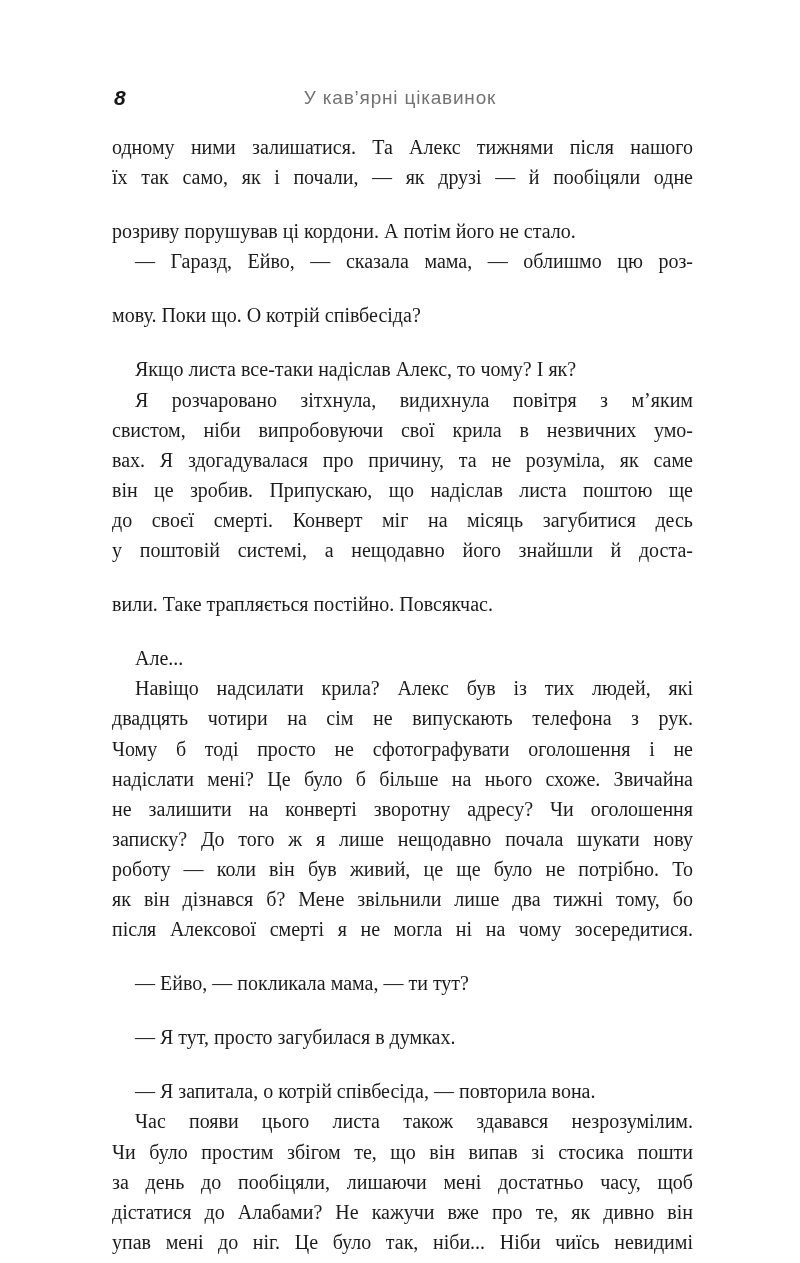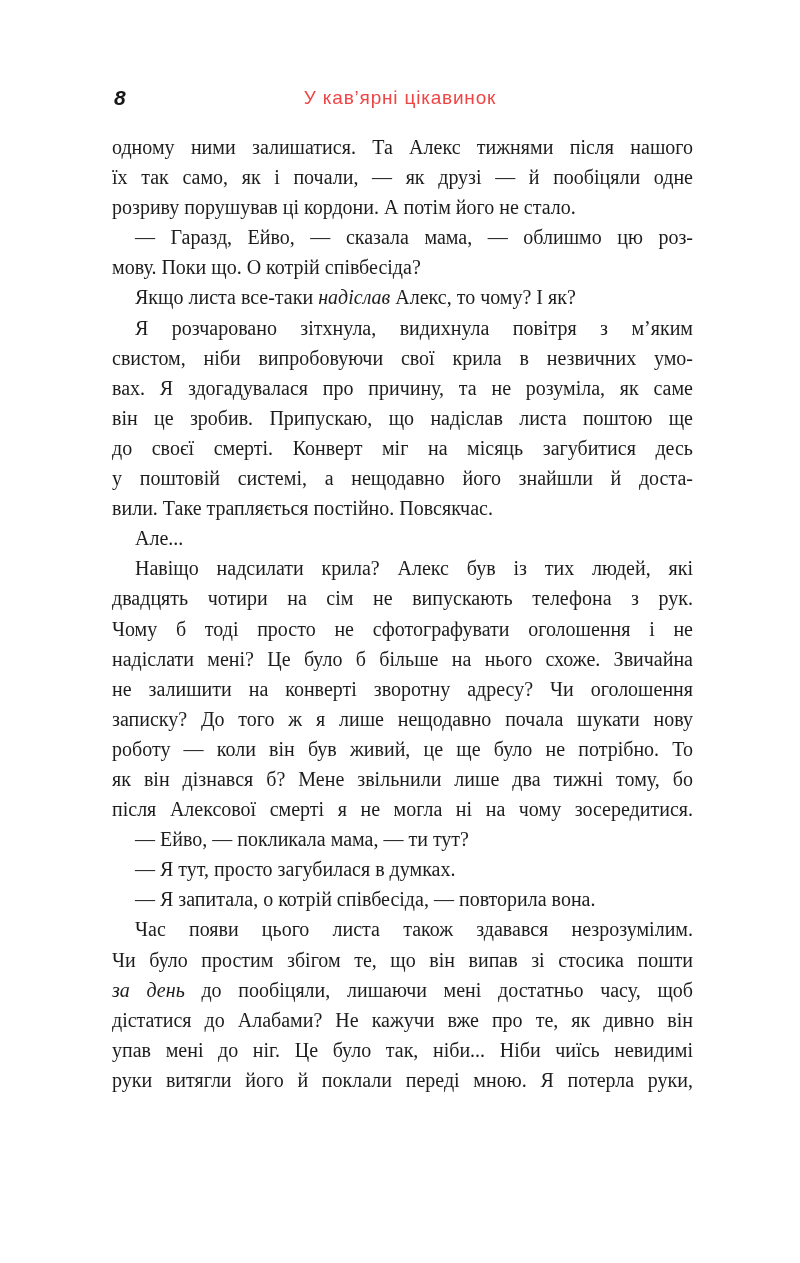--- a/index.html
+++ b/index.html
@@ -26,41 +26,42 @@
     font-family: "Liberation Sans", sans-serif;
     font-style: italic;
     font-weight: bold;
     font-size: 21px;
     color: #161616;
   }
   .running-head {
     font-family: "Liberation Sans", sans-serif;
     font-size: 19px;
     letter-spacing: 0.8px;
-    color: #ef4444;
+    color: #737373;
   }
   .body-block {
     position: absolute;
     top: 132px;
     left: 112px;
     width: 581px;
   }
   .line {
     font-size: 20px;
     line-height: 30.1px;
     text-align: justify;
     text-align-last: justify;
     white-space: normal;
   }
   .line.nj {
     text-align: left;
     text-align-last: left;
+    margin-top: 24px;
   }
   .line.ind { text-indent: 23px; }
-  .it { font-style: italic; }
+  .it { }
 </style>
 </head>
 <body>
 
 <div class="page">
   <div class="header">
     <span class="page-num">8</span>
     <span class="running-head">У кав’ярні цікавинок</span>
   </div>
   <div class="body-block">

